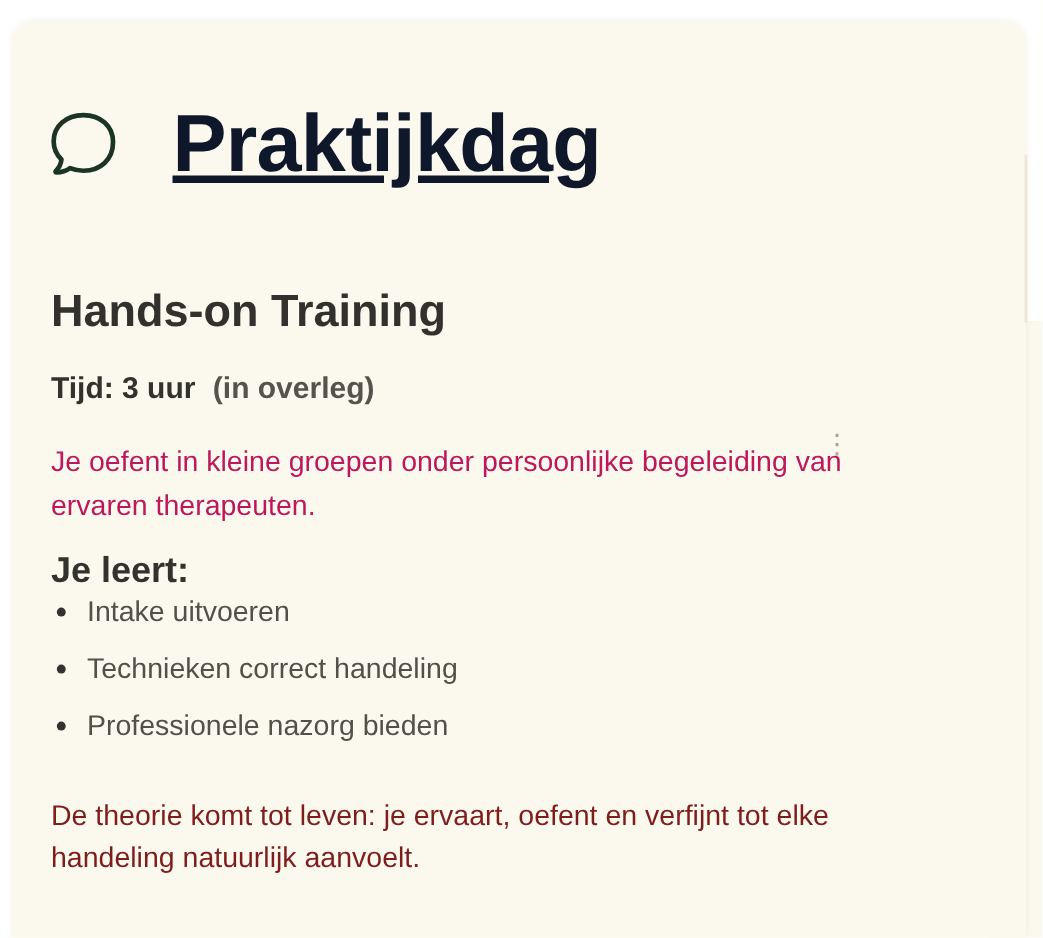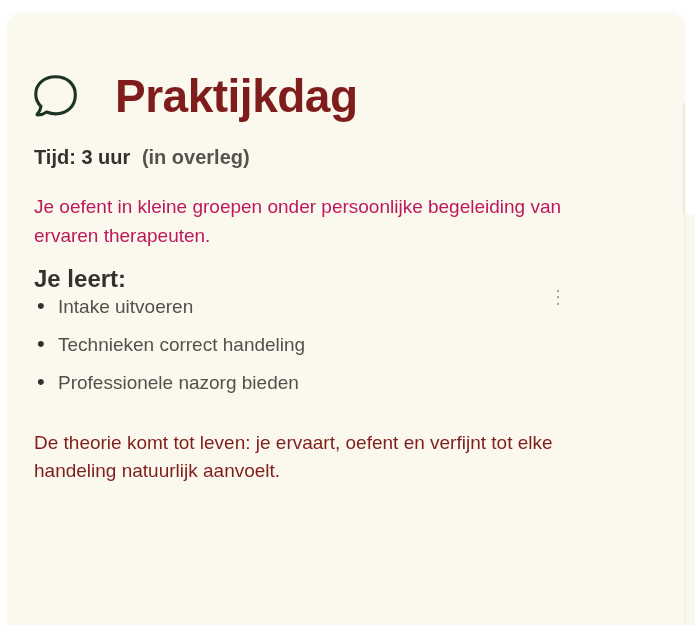--- a/index.html
+++ b/index.html
@@ -49,25 +49,26 @@
   }
   .bubble-icon-wrap {
     width: 50px; height: 50px;
     flex: 0 0 auto;
     margin-right: 36px;
   }
   .bubble-icon-wrap svg { display: block; width: 50px; height: 50px; }
 
   .card-title {
     margin: 0;
-    font-size: 46px;
+    font-size: 54px;
     line-height: 56px;
     font-weight: 800;
     letter-spacing: -0.5px;
-    color: #7f1d1d;
+    color: #0f172a;
+    text-decoration: underline;
   }
 
   .section-heading {
     margin: 66px 0 0 0;
     font-size: 30px;
     line-height: 36px;
     font-weight: 700;
     color: #33312d;
   }
 
@@ -146,20 +147,21 @@
 
     <div class="card-header">
       <span class="bubble-icon-wrap">
         <svg viewBox="0 0 48 48" fill="none" xmlns="http://www.w3.org/2000/svg">
           <path d="M25.5 5.5 C 14.5 5.5 6.5 12.6 6.5 22.2 c 0 4.6 1.9 8.7 5 11.7 c -0.3 2.7 -1.5 5.2 -3.6 7.4 c -0.5 0.5 -0.2 0.9 0.5 0.9 c 3.2 -0.1 6.2 -1.1 8.6 -2.8 c 2.7 1.1 5.7 1.7 8.5 1.7 c 11 0 19 -7.1 19 -18.4 C 44.5 12.6 36.5 5.5 25.5 5.5 Z" stroke="#1b3424" stroke-width="3" stroke-linejoin="round" stroke-linecap="round"></path>
         </svg>
       </span>
       <h1 class="card-title">Praktijkdag</h1>
     </div>
 
+    <h2 class="section-heading">Hands-on Training</h2>
 
     <p class="time-line">
       <span class="time-value">Tijd: 3 uur</span>
       <span class="time-note">(in overleg)</span>
     </p>
 
     <p class="intro-paragraph">Je oefent in kleine groepen onder persoonlijke begeleiding van ervaren therapeuten.</p>
 
     <p class="list-heading">Je leert:</p>
 

